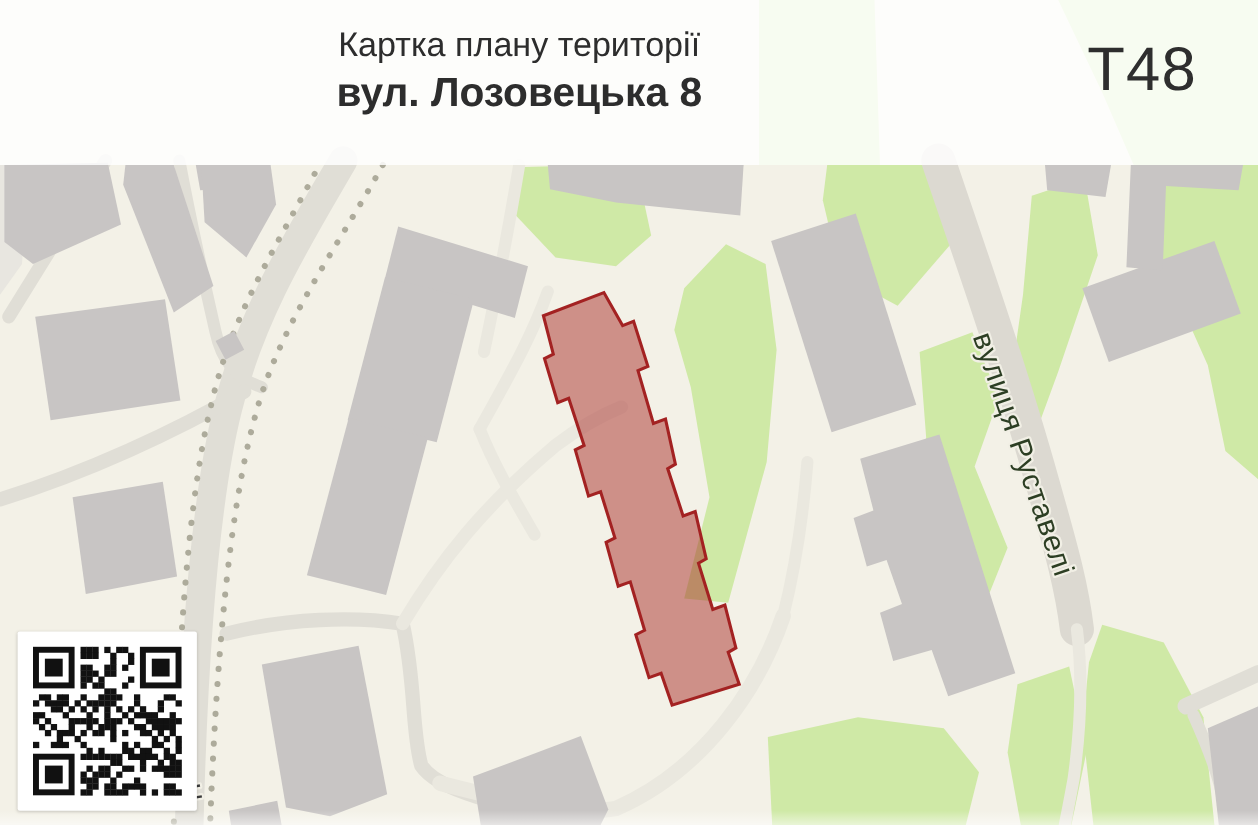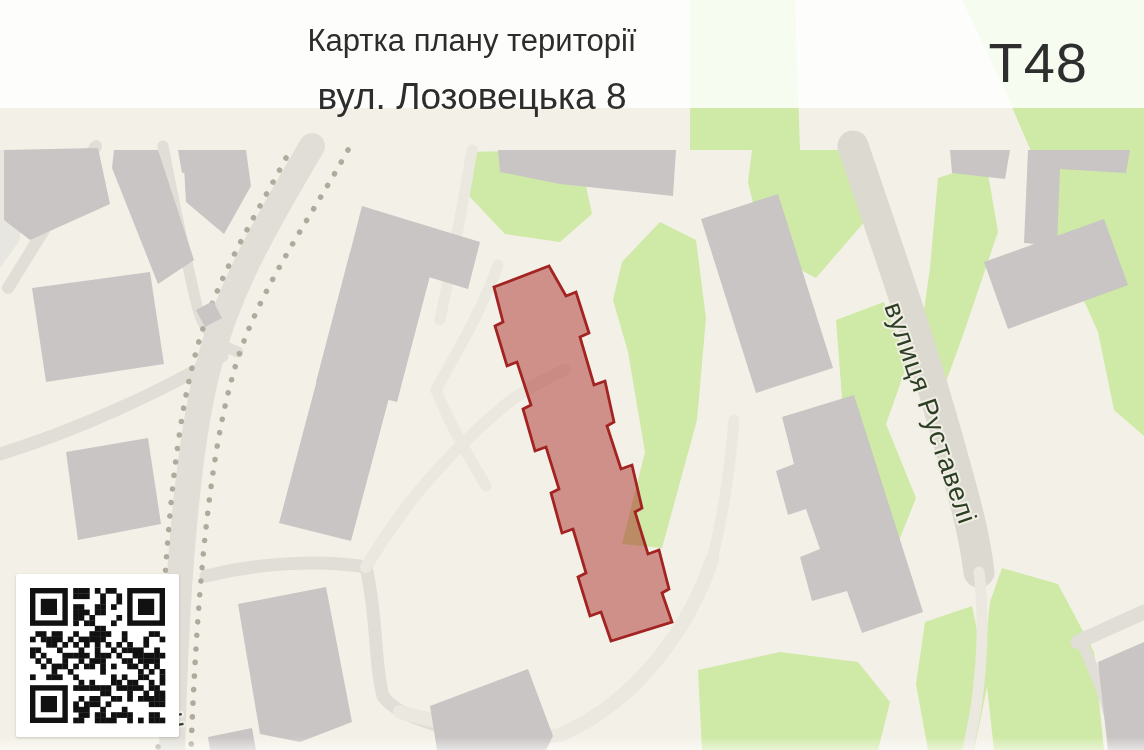--- a/index.html
+++ b/index.html
@@ -19,28 +19,28 @@
     fill:#2c3e23;
     paint-order:stroke;
     stroke:#f1efe5;
     stroke-width:4px;
     stroke-linejoin:round;
   }
   .street-text.partial{font-size:24px;fill:#3a3a3a;}
 
   
   .header-overlay{
-    position:absolute;left:0;top:0;width:1144px;height:108px;
+    position:absolute;left:0;top:0;width:1144px;height:150px;
     background:rgba(255,255,255,0.84);
   }
   .title-block{
     position:absolute;left:132px;top:22px;width:680px;text-align:center;color:#2d2d2d;
   }
   .title-line1{font-size:31px;font-weight:400;line-height:1.25;}
-  .title-line2{font-size:37px;font-weight:400;margin-top:14px;line-height:1.2;}
+  .title-line2{font-size:37px;font-weight:700;margin-top:1px;line-height:1.2;}
   .plan-code{
     position:absolute;right:56px;top:30px;
     font-size:56px;font-weight:400;color:#2e2e2e;letter-spacing:1px;
   }
 
   
   .qr-card{
     position:absolute;left:16px;top:574px;width:163px;height:163px;
     background:#ffffff;border-radius:2px;
     box-shadow:0 1px 3px rgba(0,0,0,0.18);

